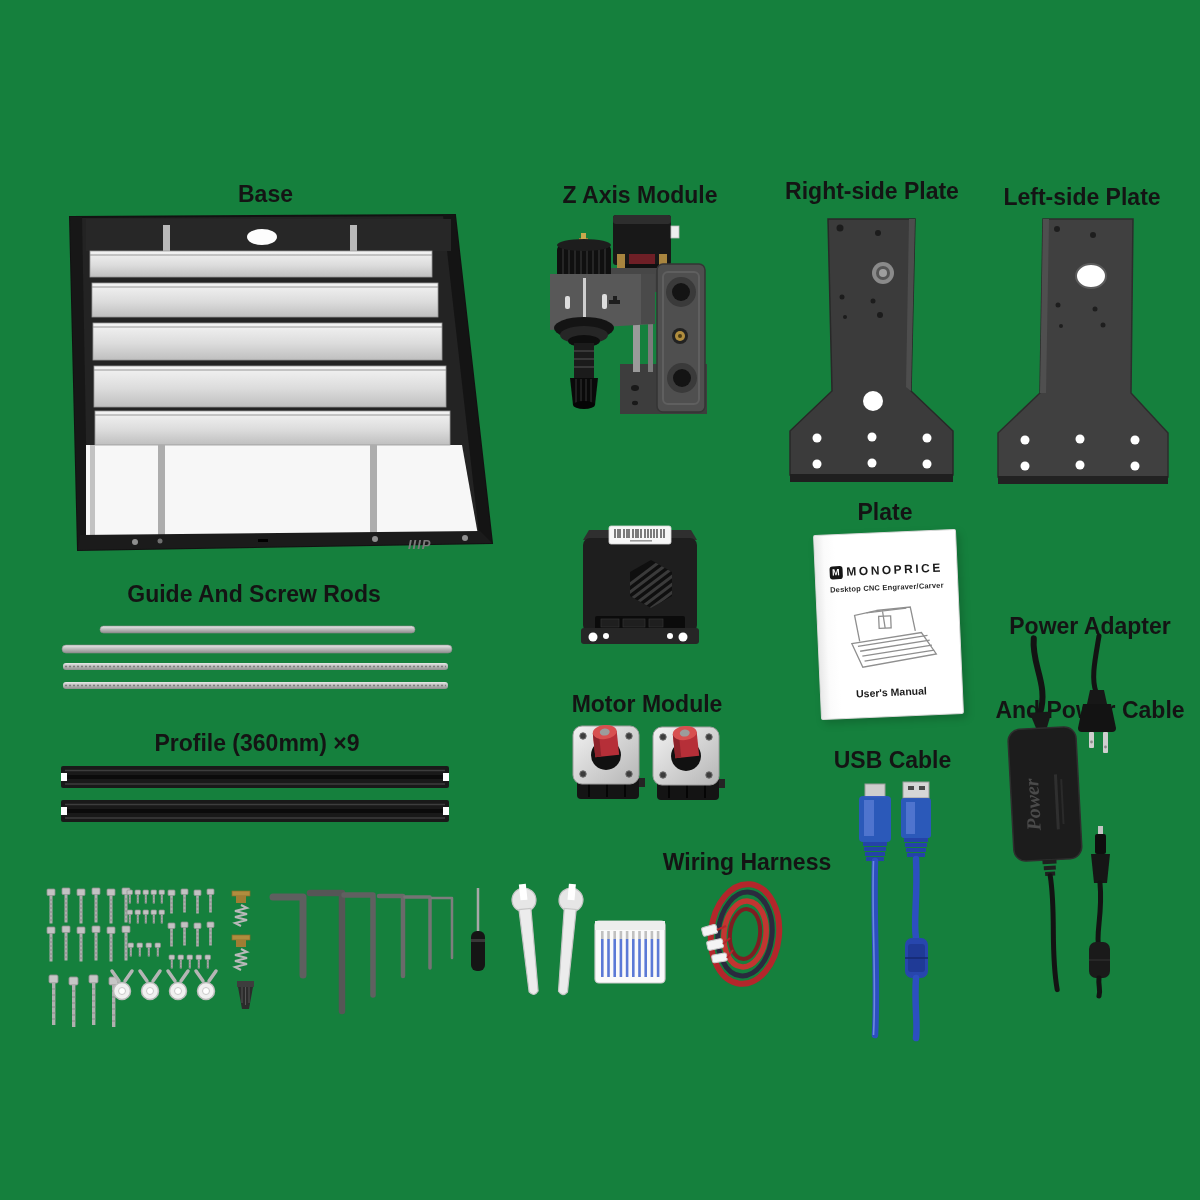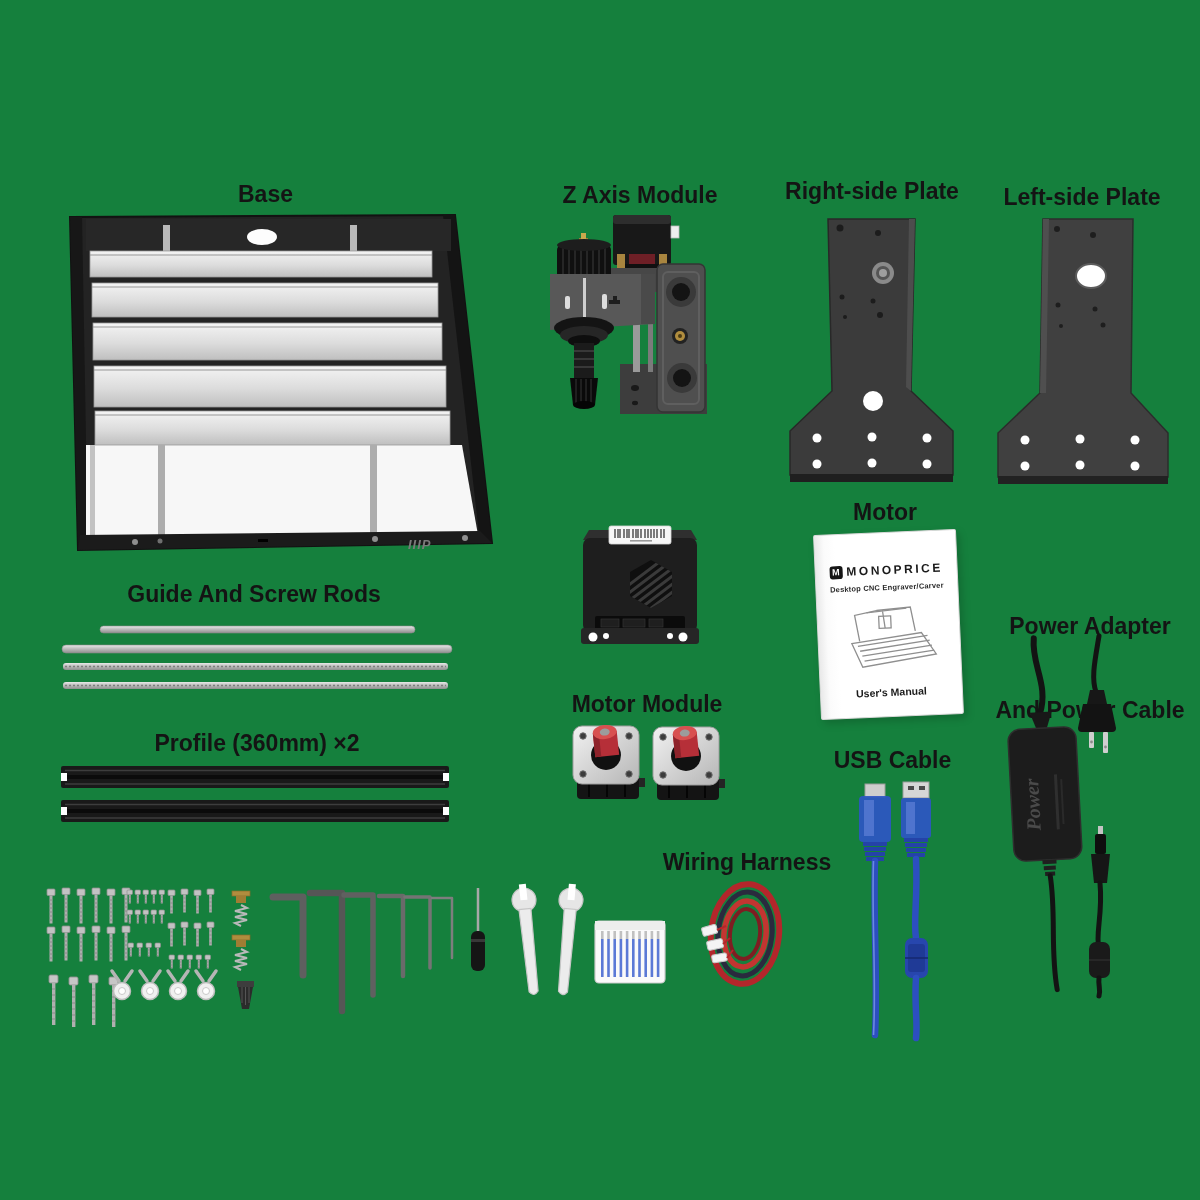--- a/index.html
+++ b/index.html
@@ -23,29 +23,29 @@
 </style>
 </head>
 <body>
 
 <div class="canvas">
 
   <div class="label" style="left:188px;top:180px;width:155px;">Base</div>
   <div class="label" style="left:545px;top:181px;width:190px;">Z Axis Module</div>
   <div class="label" style="left:778px;top:177px;width:188px;">Right-side Plate</div>
   <div class="label" style="left:992px;top:183px;width:180px;">Left-side Plate</div>
-  <div class="label" style="left:820px;top:498px;width:130px;">Motor</div>
+  <div class="label" style="left:820px;top:498px;width:130px;">Plate</div>
   <div class="label" style="left:990px;top:556px;width:200px;">
     <div>Power Adapter</div>
     <div>And Power Cable</div>
   </div>
   <div class="label" style="left:120px;top:580px;width:268px;">Guide And Screw Rods</div>
   <div class="label" style="left:553px;top:690px;width:188px;">Motor Module</div>
   <div class="label" style="left:825px;top:746px;width:135px;">USB Cable</div>
-  <div class="label" style="left:126px;top:729px;width:262px;">Profile (360mm) ×2</div>
+  <div class="label" style="left:126px;top:729px;width:262px;">Profile (360mm) ×9</div>
   <div class="label" style="left:658px;top:848px;width:178px;">Wiring Harness</div>
 
   <svg class="part" style="left:30px;top:205px;" width="480" height="365" viewBox="0 0 480 365">
     <defs>
       <linearGradient id="gslat" x1="0" y1="0" x2="0" y2="1">
         <stop offset="0" stop-color="#f4f4f4"></stop>
           <stop offset="0.55" stop-color="#dcdcdc"></stop>
           <stop offset="1" stop-color="#bfbfbf"></stop>
       </linearGradient>
     </defs>

